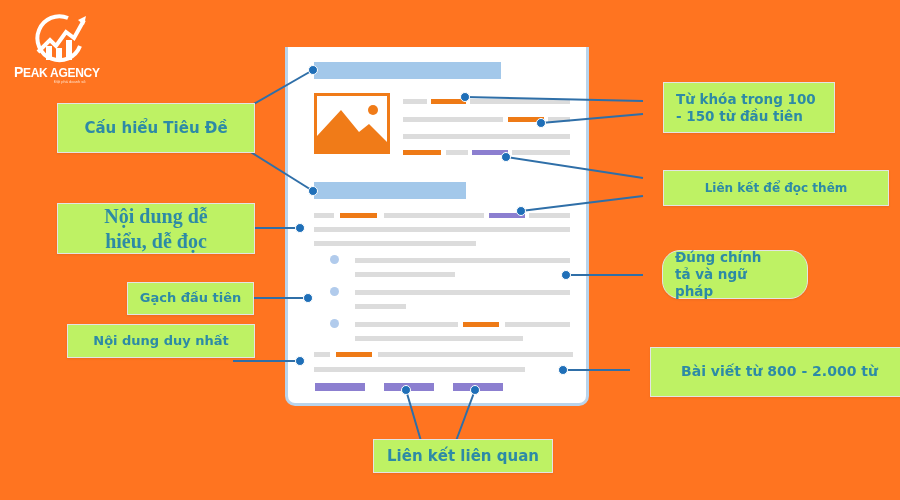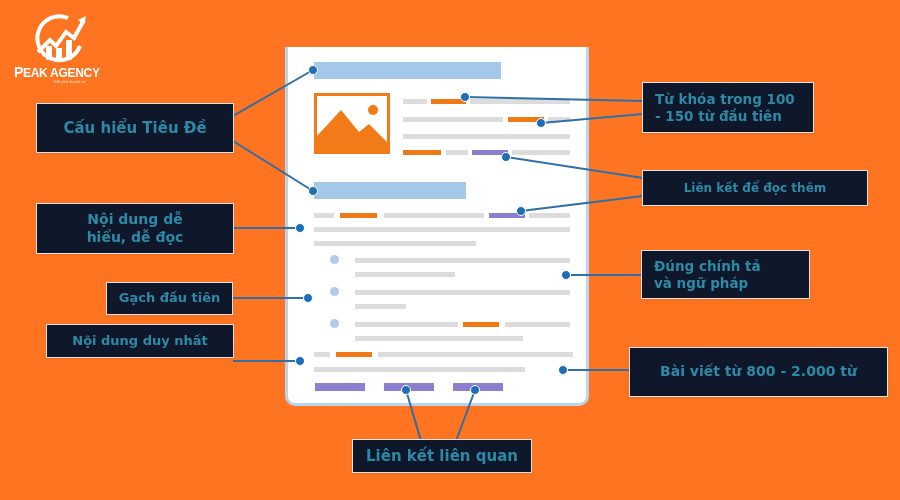--- a/index.html
+++ b/index.html
@@ -47,29 +47,30 @@
       position: absolute; left: 26px; top: 46px; width: 76px; height: 61px;
       border: 3px solid #f07b18; background: #fff; overflow: hidden;
     }
 
     
     .connectors { left: 0; top: 0; width: 900px; height: 500px; pointer-events: none; }
 
     
     .label {
       position: absolute;
-      background: #0f172a;
+      background: #bef264;
       border: 1px solid #e4e4e4;
       color: #2d8aa6;
       font-weight: bold;
       font-family: "DejaVu Sans", sans-serif;
       display: flex; align-items: center; justify-content: center;
       text-align: center;
       line-height: 1.25;
       box-shadow: 0 1px 2px rgba(0,0,0,0.08);
+      margin-left: 21px;
     }
     .label.left-align { justify-content: flex-start; text-align: left; padding-left: 12px; }
   </style>
 </head>
 <body>
 
 <div class="abs logo">
   <svg width="56" height="52" viewBox="0 0 56 52">
     <path d="M36 6 A22 22 0 1 0 48 34" fill="none" stroke="#fff" stroke-width="4"></path>
     <path d="M6 40 L18 28 L24 34 L34 20 L42 26 L52 8" fill="none" stroke="#fff" stroke-width="4"></path>
@@ -165,22 +166,22 @@
     <circle cx="506" cy="157" r="4.5"></circle>
     <circle cx="521" cy="211" r="4.5"></circle>
     <circle cx="566" cy="275" r="4.5"></circle>
     <circle cx="563" cy="370" r="4.5"></circle>
     <circle cx="406" cy="390" r="4.5"></circle>
     <circle cx="475" cy="390" r="4.5"></circle>
   </g>
 </svg>
 
 <div class="label" style="left:36px; top:103px; width:198px; height:50px; font-size:15px;">Cấu hiểu Tiêu Đề</div>
-<div class="label" style="left:36px; top:203px; width:198px; height:51px; font-size:14px; padding:0 30px;">Nội dung dễ hiểu, dễ đọc</div>
+<div class="label" style="left:36px; top:203px; width:198px; height:51px; font-size:20px; padding:0 30px;font-family:Liberation Serif, serif;">Nội dung dễ hiểu, dễ đọc</div>
 <div class="label" style="left:106px; top:282px; width:127px; height:33px; font-size:13px;">Gạch đầu tiên</div>
 <div class="label" style="left:46px; top:324px; width:188px; height:34px; font-size:13px;">Nội dung duy nhất</div>
 
 <div class="label left-align" style="left:642px; top:82px; width:172px; height:51px; font-size:13.5px; padding-right:8px;">Từ khóa trong 100 - 150 từ đầu tiên</div>
 <div class="label" style="left:642px; top:170px; width:226px; height:36px; font-size:12px;">Liên kết để đọc thêm</div>
-<div class="label left-align" style="left:641px; top:250px; width:169px; height:49px; font-size:13.5px; padding-right:32px;">Đúng chính tả và ngữ pháp</div>
+<div class="label left-align" style="left:641px; top:250px; width:146px; height:49px; font-size:13.5px; padding-right:32px;border-radius:18px;">Đúng chính tả và ngữ pháp</div>
 <div class="label" style="left:629px; top:347px; width:259px; height:50px; font-size:14px;">Bài viết từ 800 - 2.000 từ</div>
 
 <div class="label" style="left:352px; top:439px; width:180px; height:34px; font-size:15px;">Liên kết liên quan</div>
 
 </body></html>

